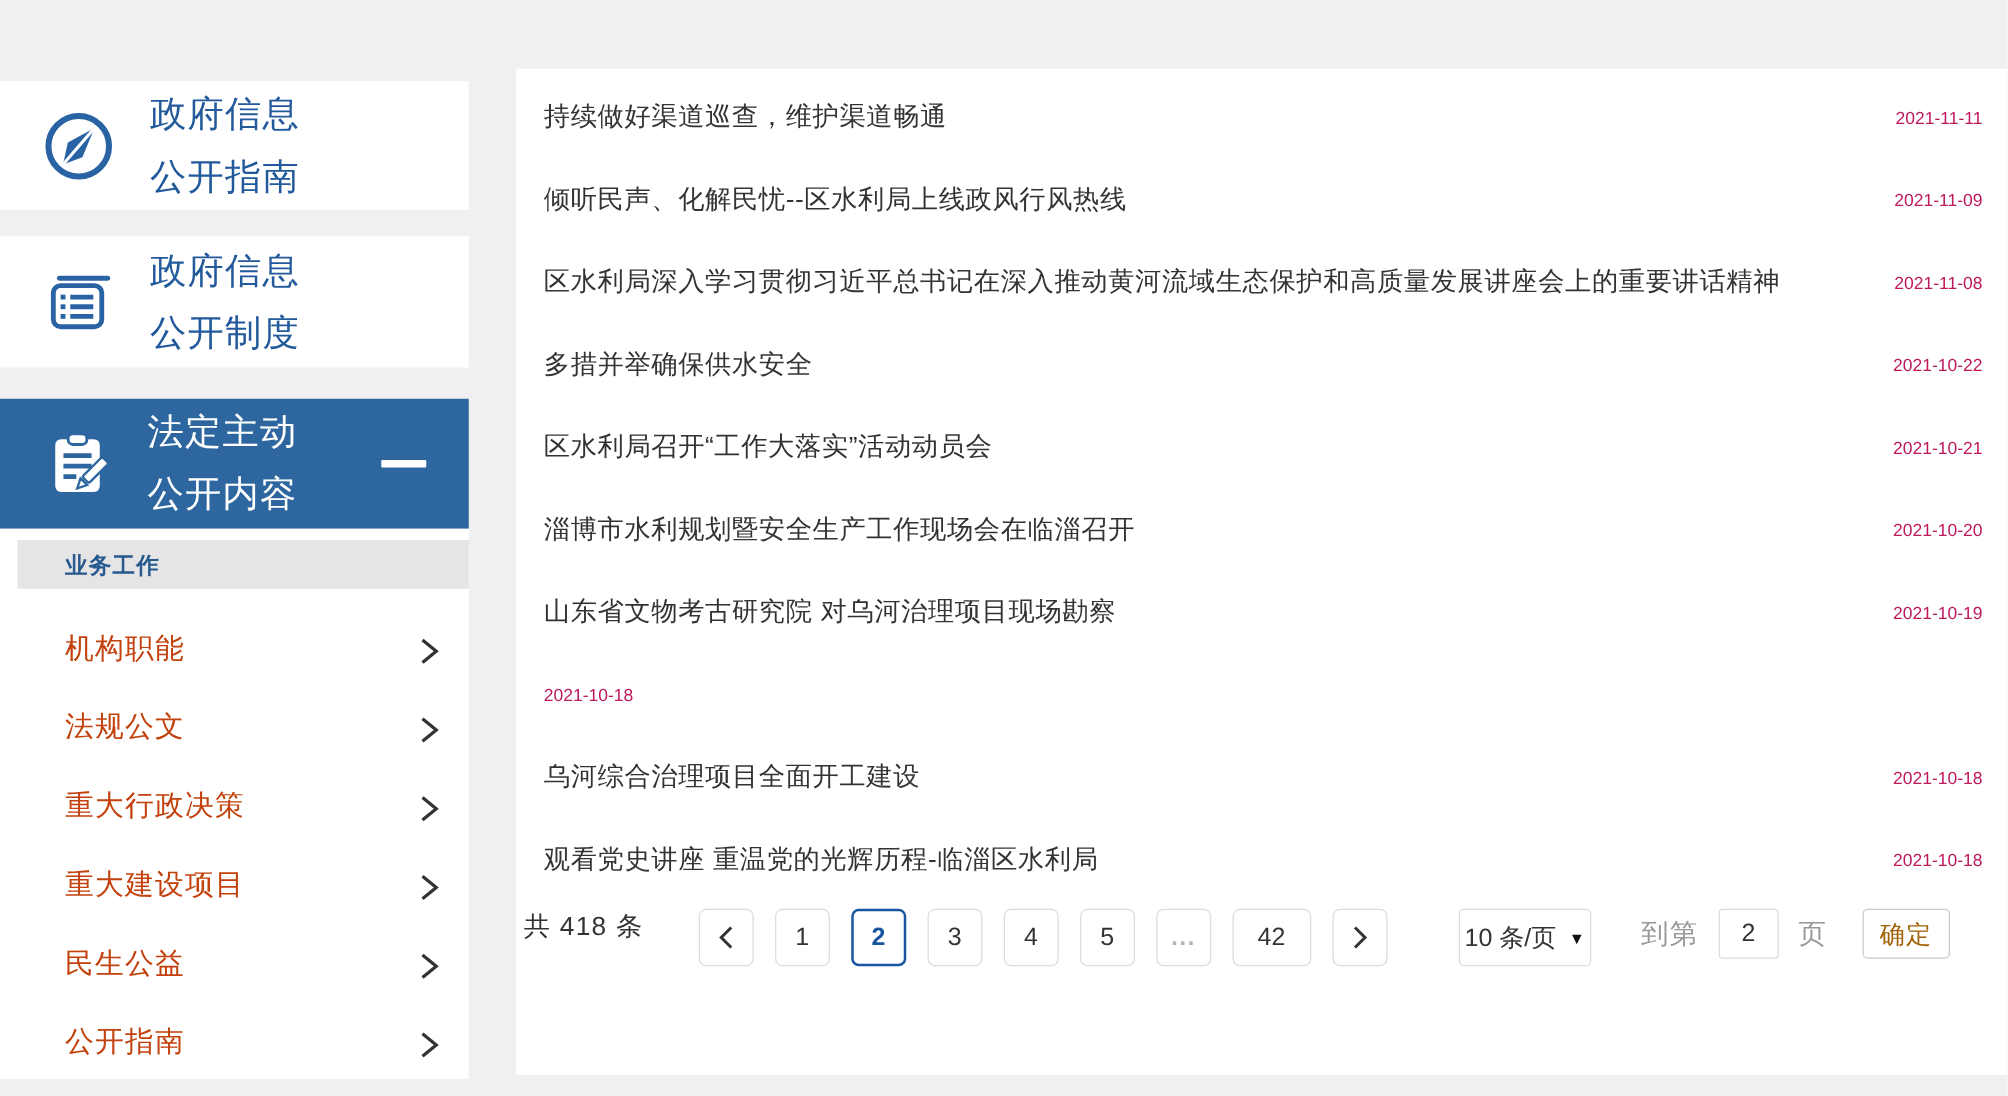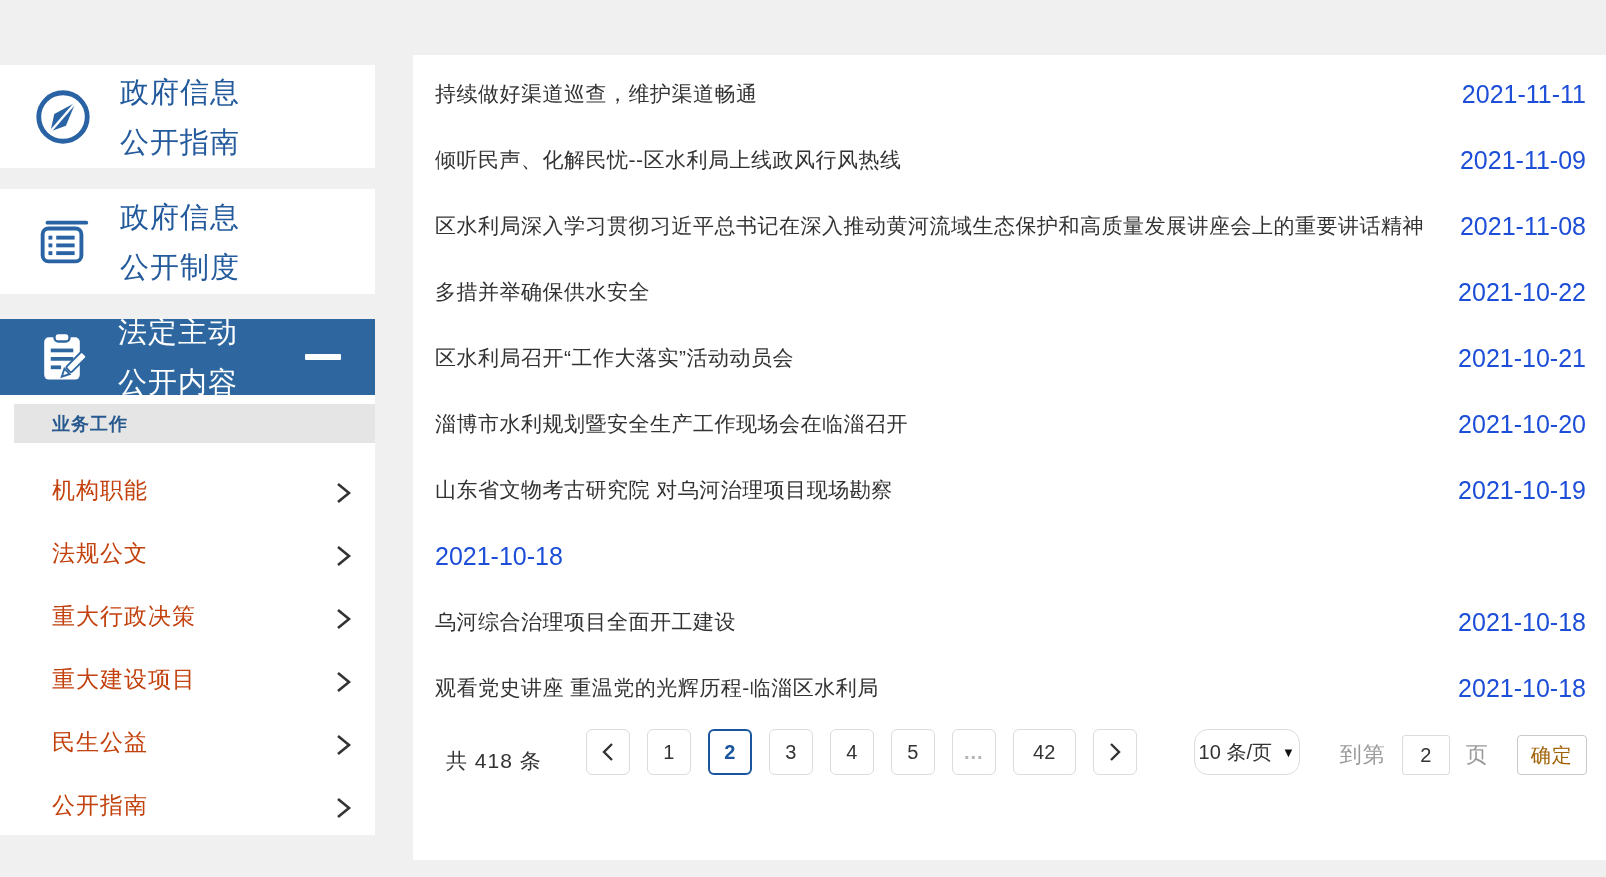--- a/index.html
+++ b/index.html
@@ -13,21 +13,21 @@
 
   
   .sidebar { position:absolute; left:0; top:65px; width:375px; }
   .side-card {
     background:#fff; display:flex; align-items:center;
     padding-left:32px; cursor:pointer;
   }
   .side-card .labels { margin-left:26px; font-size:29px; color:#235a9c; line-height:50px; letter-spacing:1px; }
   .card-guide  { height:103px; margin-bottom:21px; }
   .card-system { height:105px; margin-bottom:25px; }
-  .card-legal  { height:76px; background:#2e679f; }
+  .card-legal  { height:104px; background:#2e679f; }
   .card-legal .labels { color:#ffffff; }
   .minus-dash { width:36px; height:6px; background:#fff; margin-left:auto; margin-right:34px; border-radius:1px; }
 
   .submenu { background:#fff; padding-top:9px; height:440px; }
   .submenu-active {
     height:39px; margin-left:14px; background:#e5e5e5;
     color:#27598f; font-weight:bold; font-size:18px;
     display:flex; align-items:center; padding-left:38px; cursor:pointer; letter-spacing:1px;
   }
   .submenu-item {
@@ -38,38 +38,38 @@
 
   
   .main {
     position:absolute; left:413px; top:55px; width:1193px; height:805px;
     background:#fff; padding-top:6px;
   }
   .news-row { display:flex; align-items:center; min-height:66px; padding:0 20px 0 22px; }
   .news-title {
     flex:1; font-size:21px; color:#333; line-height:66px; padding-right:34px; cursor:pointer; letter-spacing:0.5px;
   }
-  .news-date { font-size:25px; color:#1d4ed8; white-space:nowrap; }
+  .news-date { font-size:14px; color:#be185d; white-space:nowrap; }
 
   
   .pagination {
-    display:flex; align-items:flex-end; margin-top:6px; height:48px;
-    padding-left:33px; font-size:20px; color:#333;
+    display:flex; align-items:flex-start; margin-top:6px; height:48px;
+    padding-left:6px; font-size:20px; color:#333;
   }
   .total-count { font-size:21px; margin-right:44px; letter-spacing:1px; }
   .pbtn {
     min-width:44px; height:46px; border:1px solid #dcdcdc; border-radius:6px;
     background:#fff; display:flex; align-items:center; justify-content:center;
     font-size:20px; color:#333; margin-right:17px; cursor:pointer;
   }
   .pbtn.active { border:2px solid #1a56a0; color:#1a56a0; font-weight:bold; }
   .pbtn.wide { min-width:63px; }
   .pbtn.ellipsis { color:#b5b5b5; font-weight:bold; letter-spacing:1px; }
   .page-size-box {
-    min-width:106px; height:46px; border:1px solid #dcdcdc; border-radius:14px;
+    min-width:106px; height:46px; border:1px solid #dcdcdc; border-radius:4px;
     background:#fff; display:flex; align-items:center; justify-content:center;
     gap:10px; margin-left:40px; cursor:pointer; font-size:20px;
   }
   .page-size-box .arrow { font-size:13px; color:#111; }
   .jump-group { margin-left:40px; display:flex; align-items:center; color:#999; font-size:22px; letter-spacing:1px; }
   .jump-input {
     width:48px; height:40px; border:1px solid #dcdcdc; border-radius:3px;
     text-align:center; font-size:20px; color:#333; margin:0 16px;
     font-family:"Liberation Sans","DejaVu Sans",sans-serif;
   }

